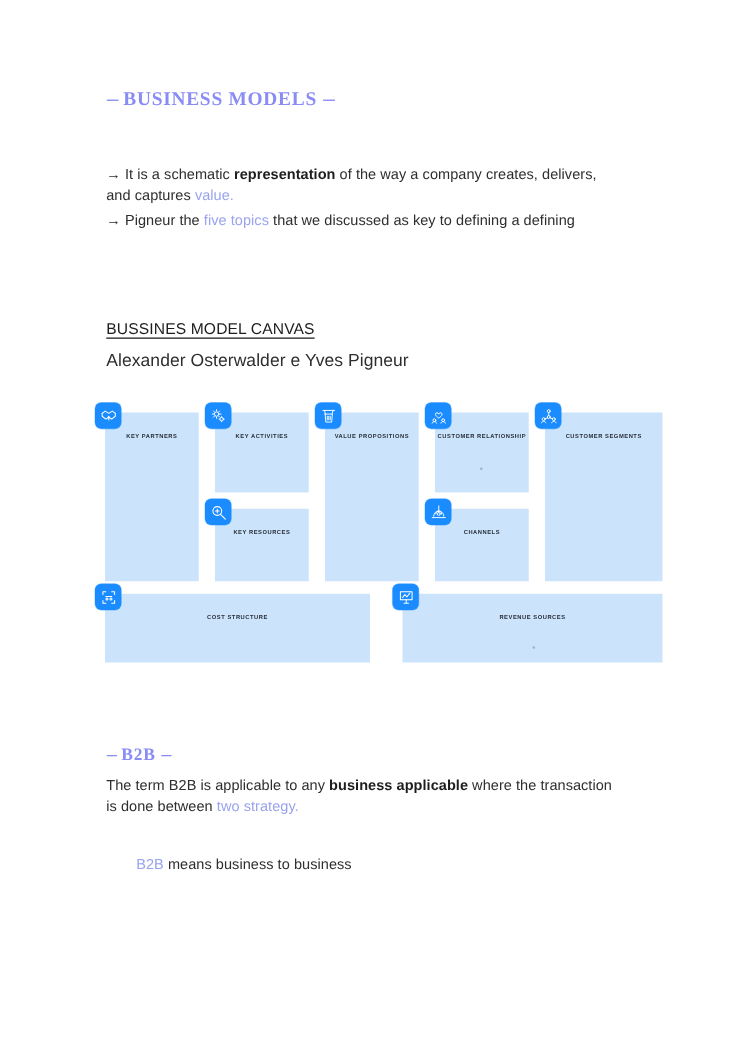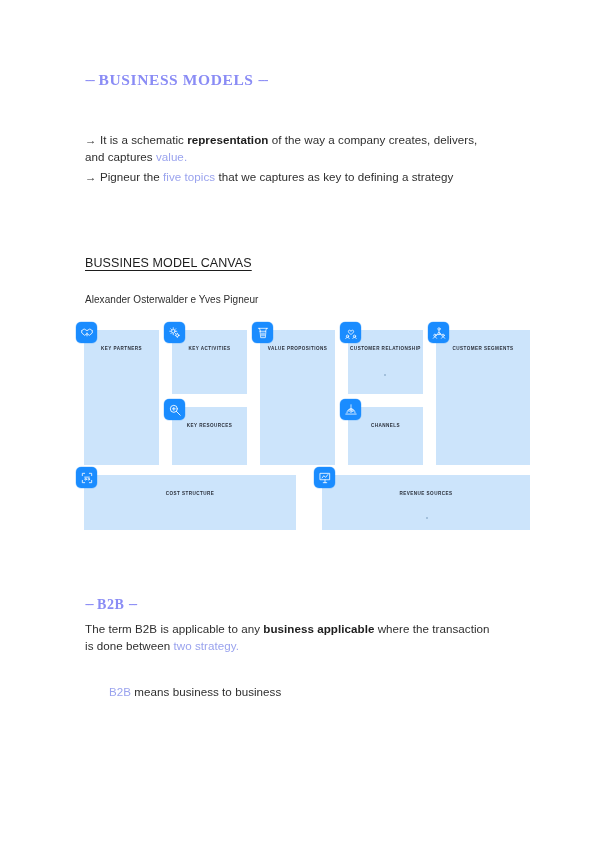--- a/index.html
+++ b/index.html
@@ -73,22 +73,22 @@
     font-size: 12.5px;
     font-weight: normal;
     color: #1d1d1d;
     text-decoration: underline;
     text-underline-offset: 2.5px;
     letter-spacing: 0.1px;
   }
   #canvas-authors {
     position: absolute;
     left: 85px;
-    top: 294px;
-    font-size: 10px;
+    top: 280px;
+    font-size: 14px;
     color: #2e2e2e;
     letter-spacing: 0.05px;
   }
 
   
   #bmc {
     position: absolute;
     left: 84px;
     top: 322px;
     width: 446px;
@@ -140,21 +140,21 @@
     <span class="dash">---</span>
     <span>BUSINESS MODELS</span>
     <span class="dash">---</span>
   </div>
 
   <div class="body-par" id="par-1">
     <span class="arrow">→</span><span> It is a schematic </span><b>representation</b><span> of the way a company creates, delivers, and captures </span><span class="accent">value</span><span class="accent">.</span>
   </div>
 
   <div class="body-par" id="par-2">
-    <span class="arrow">→</span><span> Pigneur the </span><span class="accent">five topics</span><span> that we captures as key to defining a strategy</span>
+    <span class="arrow">→</span><span> Pigneur the </span><span class="accent">five topics</span><span> that we discussed as key to defining a defining</span>
   </div>
 
   <div id="canvas-subtitle-main">BUSSINES MODEL CANVAS</div>
   <div id="canvas-authors">Alexander Osterwalder e Yves Pigneur</div>
 
   <div id="bmc">
 
     <div class="bmc-cell" style="left:0px; top:8px; width:75px; height:135px;">
       <div class="bmc-label" style="top:16px;">KEY PARTNERS</div>
     </div>

